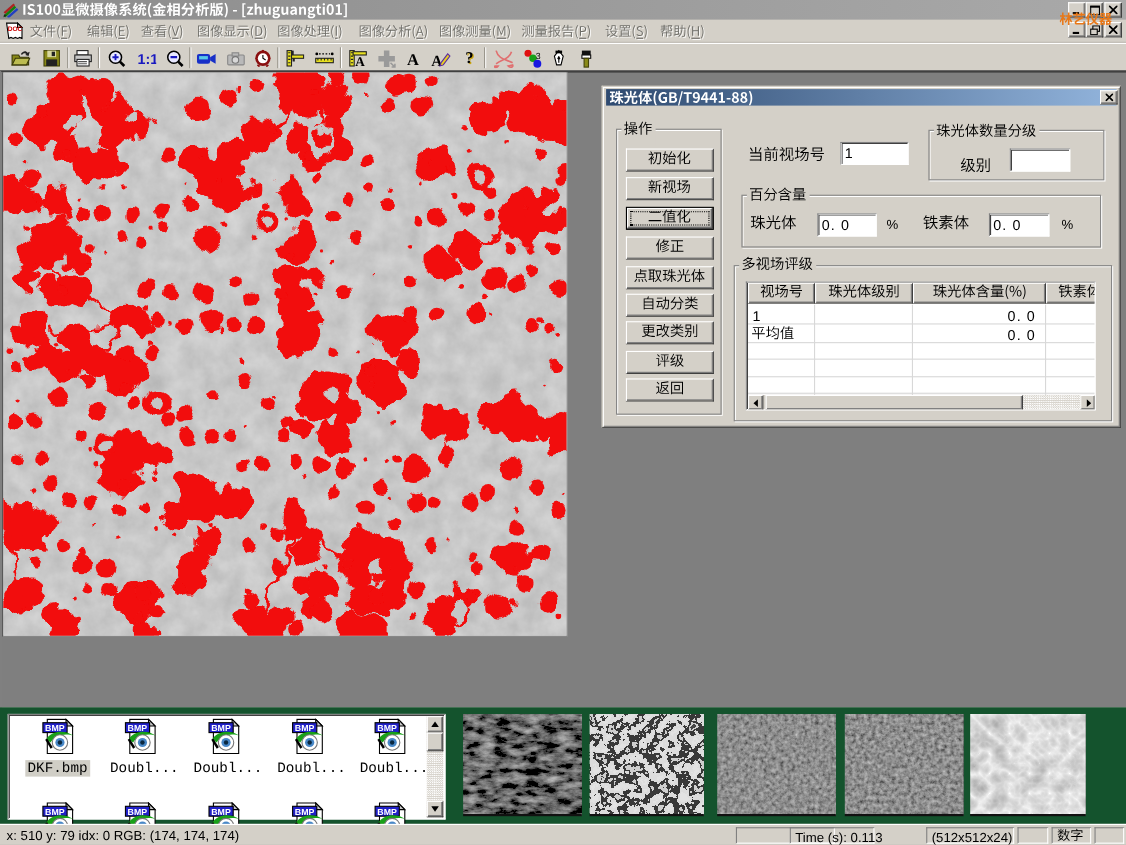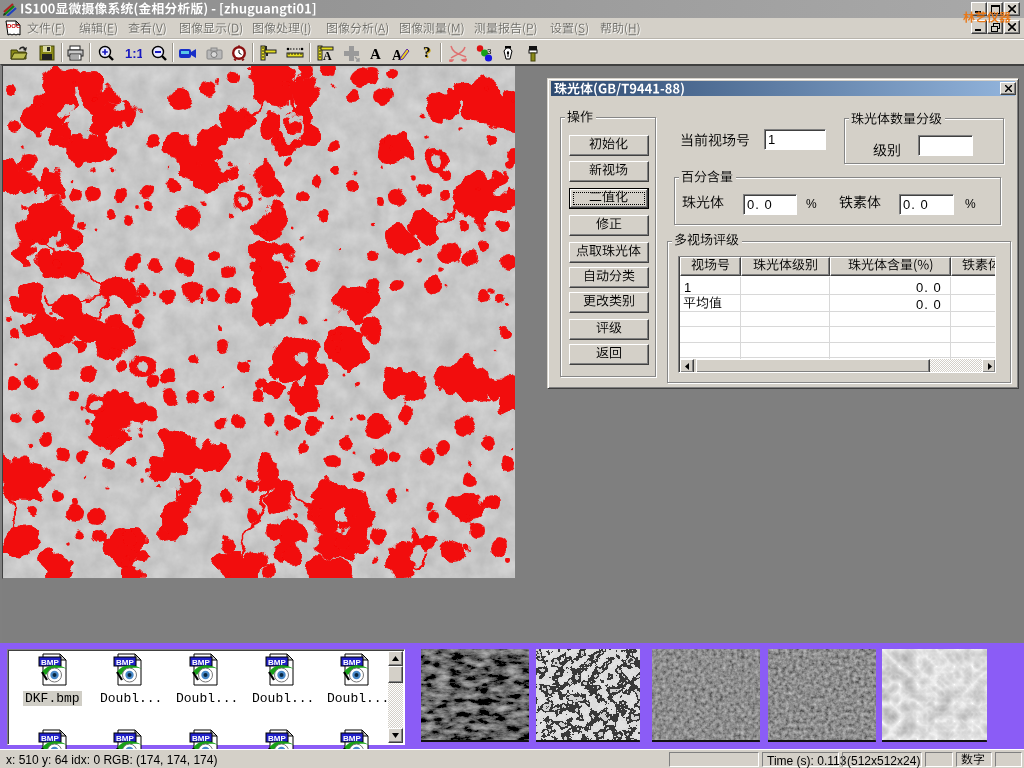--- a/index.html
+++ b/index.html
@@ -14,21 +14,21 @@
 .wbtn{position:absolute;width:16px;height:14px;background:#d4d0c8;border:1px solid;border-color:#fff #404040 #404040 #fff;box-shadow:inset -1px -1px 0 #808080;display:flex;align-items:center;justify-content:center;font:bold 9px "Liberation Sans"}
 #dlg{left:547px;top:78px;width:472px;height:311px;background:#d4d0c8;border:1px solid;border-color:#d4d0c8 #404040 #404040 #d4d0c8;box-shadow:inset 1px 1px 0 #fff,inset -1px -1px 0 #808080}
 #dlgtitle{position:absolute;left:3px;top:2px;width:464px;height:15px;background:linear-gradient(to right,#2e4a70,#92b4dc)}
 .group{position:absolute;border:1px solid #868686;box-shadow:inset 1px 1px 0 #fff,1px 1px 0 #fff}
 .glabel{position:absolute;background:#d4d0c8;padding:0 2px}
 .btn{position:absolute;left:21px;width:80px;height:21px;background:#d4d0c8;border:1px solid;border-color:#fff #404040 #404040 #fff;box-shadow:inset -1px -1px 0 #808080;display:flex;align-items:center;justify-content:center}
 .inp{position:absolute;background:#fff;border:1px solid;border-color:#808080 #fff #fff #808080;box-shadow:inset 1px 1px 0 #404040;font:13px "Liberation Sans";color:#000;padding:2px 0 0 3px;letter-spacing:1px}
 .hdrcell{position:absolute;top:0;height:19px;background:#d4d0c8;border:1px solid;border-color:#fff #404040 #404040 #fff;box-shadow:inset -1px -1px 0 #808080;display:flex;align-items:center;justify-content:center}
 #statusbar{left:0;top:749px;width:1024px;height:19px;background:#d4d0c8;border-top:1px solid #fff}
 .spanel{position:absolute;top:2px;height:15px;border:1px solid;border-color:#808080 #fff #fff #808080;font:12px "Liberation Sans";padding:1px 4px 0 4px;white-space:nowrap}
-#bottompanel{left:0;top:643px;width:1024px;height:106px;background:#8b5cf6}
+#bottompanel{left:0;top:643px;width:1024px;height:106px;background:#14532d}
 #listbox{position:absolute;left:7px;top:6px;width:398px;height:96px;background:#fff;border:1px solid;border-color:#808080 #fff #fff #808080;box-shadow:inset 1px 1px 0 #404040}
 .thumb{position:absolute;top:6px;height:93px;border-bottom:2px solid #111;border-right:1px solid #333}
 .fname{position:absolute;font:13px "Liberation Mono";white-space:nowrap}
 </style></head><body>
 <div class="abs" id="titlebar">
 <svg class="abs" style="left:2px;top:2px" width="15" height="14">
       <g stroke-width="2.2" fill="none">
         <path d="M2 10 L11 2" stroke="#b02020"></path>
         <path d="M2 13 L12 4" stroke="#108010"></path>
         <path d="M5 14 L14 6" stroke="#2040c0"></path>
@@ -1274,23 +1274,23 @@
               <feFuncR type="gamma" amplitude="-0.8" exponent="0.75" offset="1.01"></feFuncR>
               <feFuncG type="gamma" amplitude="-0.8" exponent="0.75" offset="1.01"></feFuncG>
               <feFuncB type="gamma" amplitude="-0.8" exponent="0.75" offset="1.01"></feFuncB>
             </feComponentTransfer>
           </filter>
         </defs>
         <rect width="105" height="91" filter="url(#tf4)"></rect>
       </svg></div>
 </div>
 <div class="abs" id="statusbar">
-<div class="spanel" style="left:2px;width:663px;border:none">x: 510 y: 64  idx: 0  RGB: (174, 174, 174)</div>
+<div class="spanel" style="left:2px;width:663px;border:none">x: 510 y: 79  idx: 0  RGB: (174, 174, 174)</div>
 <div class="spanel" style="left:669px;width:90px"></div>
-<div class="spanel" style="left:762px;width:77px">Time (s): 0.113</div>
+<div class="spanel" style="left:718px;width:77px">Time (s): 0.113</div>
 <div class="spanel" style="left:842px;width:80px">(512x512x24)</div>
 <div class="spanel" style="left:925px;width:28px"></div>
 <div class="spanel" style="left:956px;width:36px;padding-top:0"><svg width="25" height="16" viewBox="0 -10.6 25 16" style="fill:#000">
         <path d="M5.4 -9.8C5.1 -9.3 4.7 -8.6 4.4 -8.2L5 -7.9C5.3 -8.4 5.7 -9 6 -9.5ZM1.1 -9.5C1.4 -9 1.8 -8.3 1.9 -7.9L2.5 -8.2C2.4 -8.6 2 -9.3 1.7 -9.7ZM5 -3.2C4.7 -2.5 4.3 -1.9 3.8 -1.5C3.3 -1.7 2.9 -1.9 2.4 -2.1C2.6 -2.4 2.8 -2.8 3 -3.2ZM1.4 -1.8C2 -1.6 2.6 -1.3 3.3 -1C2.5 -0.4 1.5 -0 0.5 0.2C0.7 0.3 0.8 0.6 0.9 0.8C2 0.5 3.1 0.1 3.9 -0.6C4.3 -0.4 4.7 -0.2 5 0L5.5 -0.5C5.2 -0.7 4.9 -0.9 4.5 -1.1C5.1 -1.8 5.6 -2.7 5.9 -3.7L5.5 -3.9L5.3 -3.9H3.3L3.6 -4.5L2.8 -4.6C2.7 -4.4 2.6 -4.1 2.5 -3.9H0.9V-3.2H2.2C1.9 -2.7 1.6 -2.2 1.4 -1.8ZM3.1 -10.1V-7.8H0.6V-7.1H2.9C2.3 -6.3 1.4 -5.5 0.5 -5.2C0.7 -5 0.9 -4.7 0.9 -4.5C1.7 -5 2.5 -5.7 3.1 -6.4V-4.8H3.9V-6.6C4.5 -6.1 5.3 -5.5 5.6 -5.2L6 -5.8C5.7 -6 4.6 -6.8 4 -7.1H6.4V-7.8H3.9V-10.1ZM7.6 -9.9C7.3 -7.8 6.7 -5.8 5.8 -4.6C6 -4.5 6.3 -4.2 6.4 -4.1C6.7 -4.6 7 -5.1 7.3 -5.7C7.5 -4.5 7.9 -3.4 8.4 -2.4C7.7 -1.2 6.7 -0.3 5.4 0.3C5.6 0.5 5.8 0.8 5.9 1C7.1 0.3 8.1 -0.6 8.8 -1.6C9.4 -0.6 10.1 0.3 11.1 0.8C11.2 0.6 11.4 0.3 11.6 0.2C10.6 -0.3 9.8 -1.2 9.2 -2.4C9.8 -3.6 10.3 -5.1 10.5 -7H11.4V-7.7H7.9C8.1 -8.4 8.2 -9.1 8.3 -9.8ZM9.8 -7C9.6 -5.5 9.3 -4.3 8.8 -3.2C8.3 -4.3 8 -5.6 7.7 -7Z M17.6 -4.3V-3.6H12.8V-2.8H17.6V-0.1C17.6 0.1 17.5 0.1 17.3 0.1C17.1 0.2 16.3 0.2 15.5 0.1C15.7 0.3 15.8 0.7 15.9 0.9C16.9 0.9 17.5 0.9 17.9 0.8C18.3 0.7 18.4 0.4 18.4 -0.1V-2.8H23.1V-3.6H18.4V-4.1C19.5 -4.6 20.6 -5.4 21.3 -6.2L20.8 -6.6L20.6 -6.6H14.8V-5.8H19.8C19.2 -5.3 18.3 -4.7 17.6 -4.3ZM17.1 -9.9C17.4 -9.6 17.6 -9.1 17.8 -8.8H13V-6.4H13.8V-8H22.2V-6.4H23V-8.8H18.7C18.6 -9.2 18.2 -9.7 17.9 -10.1Z"></path>
       </svg></div>
 <div class="spanel" style="left:995px;width:27px"></div>
 </div>
 <div class="abs" style="left:963px;top:11px;z-index:99"><svg width="49" height="16" viewBox="0 -10.6 49 16" style="fill:#e87818">
       <path d="M7.8 -10.2V-7.7H5.8V-6.3H7.6C7 -4.7 6 -3 4.9 -1.9C5.2 -1.6 5.6 -1 5.7 -0.6C6.5 -1.4 7.2 -2.5 7.8 -3.8V1.1H9.3V-3.8C9.7 -2.7 10.2 -1.6 10.7 -0.9C10.9 -1.3 11.4 -1.8 11.8 -2C10.9 -3 10.1 -4.7 9.6 -6.3H11.4V-7.7H9.3V-10.2ZM2.5 -10.2V-7.7H0.6V-6.3H2.3C1.9 -4.9 1.1 -3.3 0.2 -2.4C0.5 -2 0.8 -1.4 1 -1C1.5 -1.6 2.1 -2.7 2.5 -3.8V1.1H3.9V-4.4C4.2 -3.8 4.6 -3.3 4.8 -2.8L5.7 -4.1C5.5 -4.4 4.2 -5.8 3.9 -6.2V-6.3H5.5V-7.7H3.9V-10.2Z M13.8 -6V-4.7H18.1C14.2 -2.5 14 -1.8 14 -1C14 0.1 14.8 0.7 16.7 0.7H21C22.6 0.7 23.3 0.3 23.4 -1.9C23 -2 22.5 -2.2 22.1 -2.4C22 -0.9 21.8 -0.7 21.2 -0.7H16.6C15.9 -0.7 15.4 -0.8 15.4 -1.1C15.4 -1.6 15.9 -2.1 21.9 -5.1C22 -5.2 22.1 -5.3 22.2 -5.3L21.1 -6.1L20.8 -6ZM19.4 -10.2V-9H16.6V-10.2H15.1V-9H12.6V-7.6H15.1V-6.7H16.6V-7.6H19.4V-6.7H20.9V-7.6H23.4V-9H20.9V-10.2Z M30.4 -9.4C30.9 -8.7 31.4 -7.7 31.6 -7L32.8 -7.7C32.6 -8.3 32 -9.3 31.5 -10ZM33.8 -9.5C33.4 -7.2 32.8 -5.1 31.7 -3.4C30.6 -5 30 -7 29.6 -9.3L28.2 -9.1C28.7 -6.3 29.4 -4 30.7 -2.1C29.8 -1.3 28.7 -0.6 27.3 -0C27.6 0.3 28 0.8 28.2 1.1C29.6 0.5 30.7 -0.2 31.5 -1.1C32.4 -0.2 33.4 0.6 34.7 1.1C34.9 0.7 35.4 0.1 35.7 -0.1C34.5 -0.6 33.4 -1.3 32.6 -2.2C34 -4.2 34.7 -6.6 35.2 -9.2ZM26.9 -10.2C26.3 -8.4 25.2 -6.7 24.2 -5.6C24.4 -5.3 24.8 -4.5 24.9 -4.1C25.2 -4.4 25.5 -4.8 25.7 -5.1V1.1H27.1V-7.2C27.6 -8 27.9 -8.9 28.3 -9.7Z M38.7 -8.5H40.1V-7.4H38.7ZM43.8 -8.5H45.2V-7.4H43.8ZM43.3 -5.8C43.7 -5.6 44.1 -5.4 44.5 -5.2H41.8C42 -5.5 42.2 -5.8 42.3 -6.1L41.4 -6.3V-9.7H37.4V-6.2H40.8C40.6 -5.9 40.4 -5.5 40.2 -5.2H36.5V-3.9H38.9C38.2 -3.4 37.3 -2.9 36.2 -2.5C36.5 -2.2 36.9 -1.7 37 -1.3L37.4 -1.5V1.1H38.8V0.8H40V1H41.4V-2.7H39.5C40 -3.1 40.5 -3.5 40.8 -3.9H42.9C43.2 -3.5 43.7 -3.1 44.1 -2.7H42.5V1.1H43.8V0.8H45.2V1H46.6V-1.4L46.9 -1.3C47.1 -1.6 47.5 -2.2 47.8 -2.4C46.7 -2.7 45.5 -3.3 44.7 -3.9H47.5V-5.2H45.4L45.8 -5.5C45.5 -5.8 45.1 -6 44.7 -6.2H46.6V-9.7H42.5V-6.2H43.7ZM38.8 -0.4V-1.5H40V-0.4ZM43.8 -0.4V-1.5H45.2V-0.4Z"></path>
     </svg></div>

